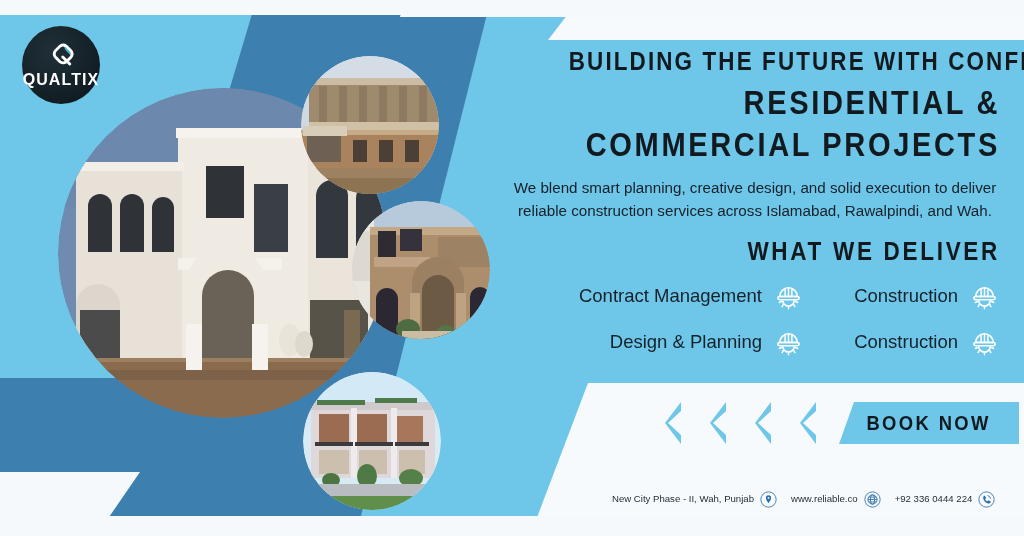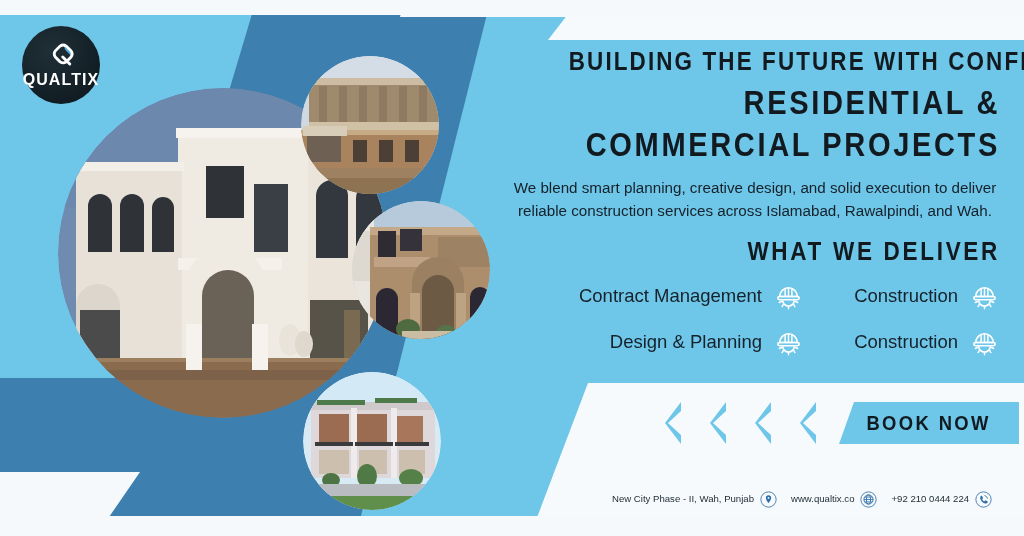--- a/index.html
+++ b/index.html
@@ -399,28 +399,28 @@
     </div>
   </div>
 
   <div id="contact">
     <span class="ct-text">New City Phase - II, Wah, Punjab</span>
     <svg class="ct-icon" viewBox="0 0 20 20">
       <circle cx="10" cy="10" r="9" fill="none" stroke="#2f6fa8" stroke-width="1"></circle>
       <path d="M10 5 a3.1 3.1 0 0 1 3.1 3.1 c0 2.3 -3.1 6 -3.1 6 s-3.1 -3.7 -3.1 -6 A3.1 3.1 0 0 1 10 5 z" fill="#2f6fa8"></path>
       <circle cx="10" cy="8.1" r="1.1" fill="#ffffff"></circle>
     </svg>
-    <span class="ct-text">www.qualtix.co</span>
+    <span class="ct-text">www.reliable.co</span>
     <svg class="ct-icon" viewBox="0 0 20 20">
       <circle cx="10" cy="10" r="9" fill="none" stroke="#2f6fa8" stroke-width="1"></circle>
       <circle cx="10" cy="10" r="5.4" fill="none" stroke="#2f6fa8" stroke-width="1.1"></circle>
       <ellipse cx="10" cy="10" rx="2.4" ry="5.4" fill="none" stroke="#2f6fa8" stroke-width="1.1"></ellipse>
       <path d="M4.6 10 h10.8 M5.4 7.2 h9.2 M5.4 12.8 h9.2" stroke="#2f6fa8" stroke-width="1"></path>
     </svg>
-    <span class="ct-text">+92 210 0444 224</span>
+    <span class="ct-text">+92 336 0444 224</span>
     <svg class="ct-icon last" viewBox="0 0 20 20">
       <circle cx="10" cy="10" r="9" fill="none" stroke="#2f6fa8" stroke-width="1"></circle>
       <path d="M7.2 5.6 c0.7 -0.2 1.2 0.1 1.5 0.8 l0.6 1.4 c0.2 0.5 0.1 0.9 -0.3 1.2 l-0.7 0.6 c0.5 1.2 1.4 2.1 2.6 2.7 l0.6 -0.8 c0.3 -0.4 0.7 -0.5 1.2 -0.3 l1.4 0.6 c0.7 0.3 1 0.8 0.8 1.5 c-0.2 0.8 -0.9 1.4 -1.9 1.4 c-3.3 0 -6.9 -3.6 -6.9 -6.9 c0 -1 0.5 -1.7 1.1 -2.2 z" fill="#2f6fa8"></path>
       <path d="M11.6 5.4 a4.4 4.4 0 0 1 3.2 3.2" fill="none" stroke="#2f6fa8" stroke-width="1" stroke-linecap="round"></path>
     </svg>
   </div>
 
 </div>
 
 </body></html>

